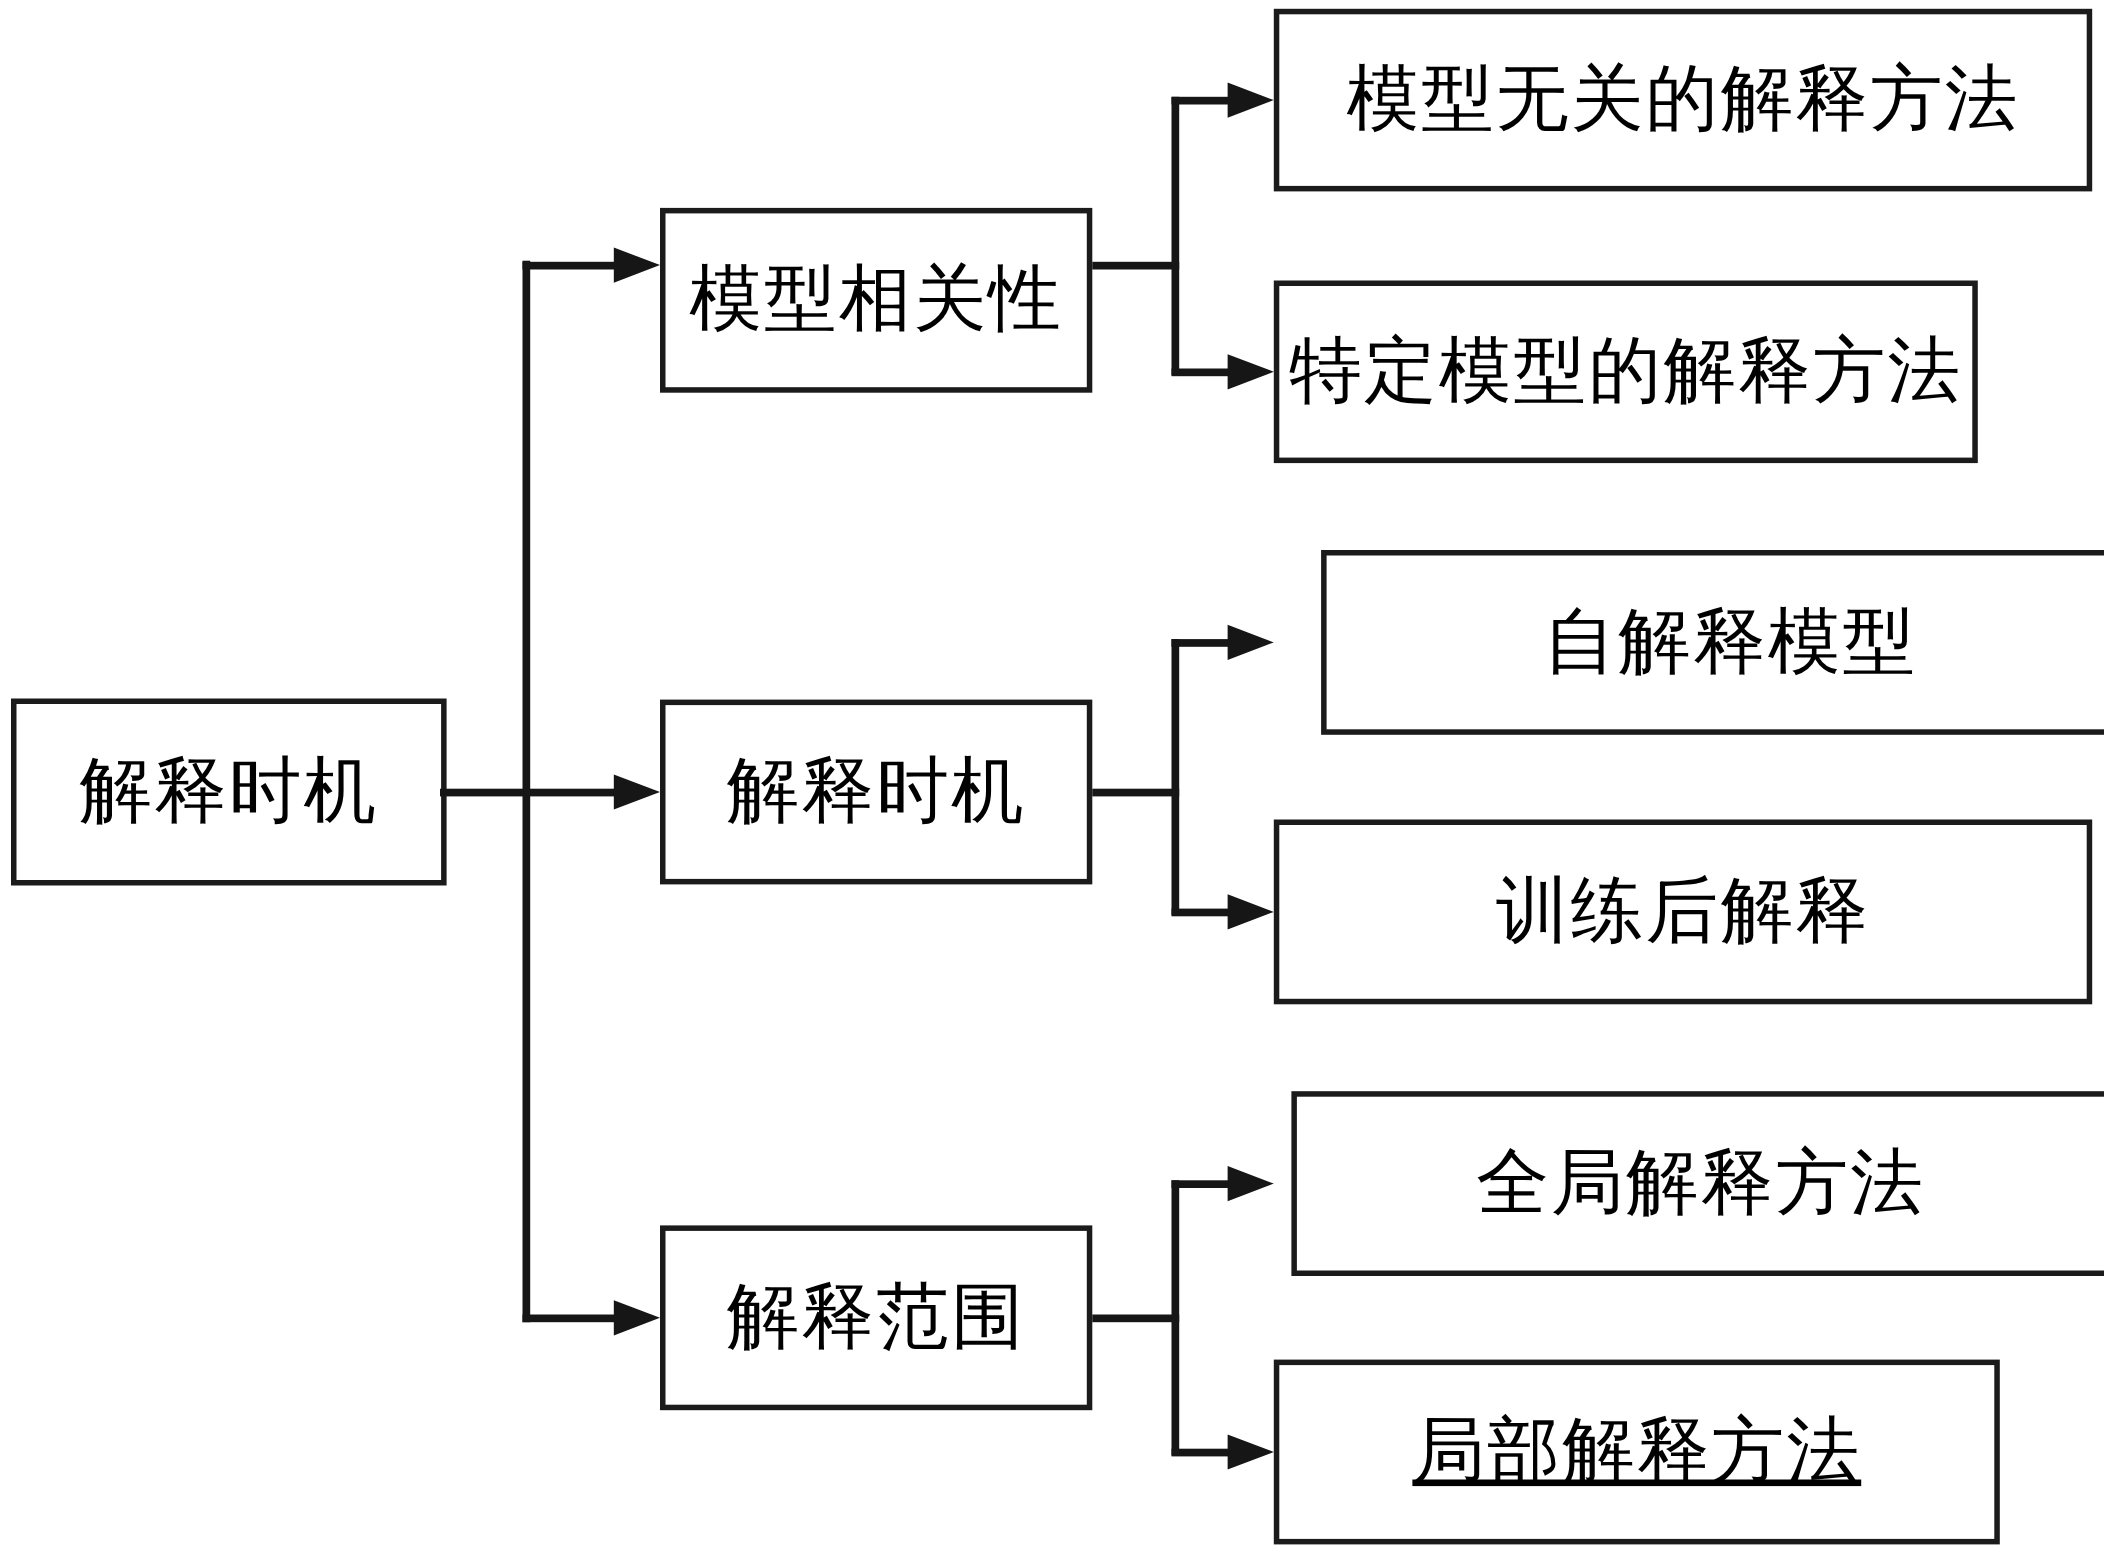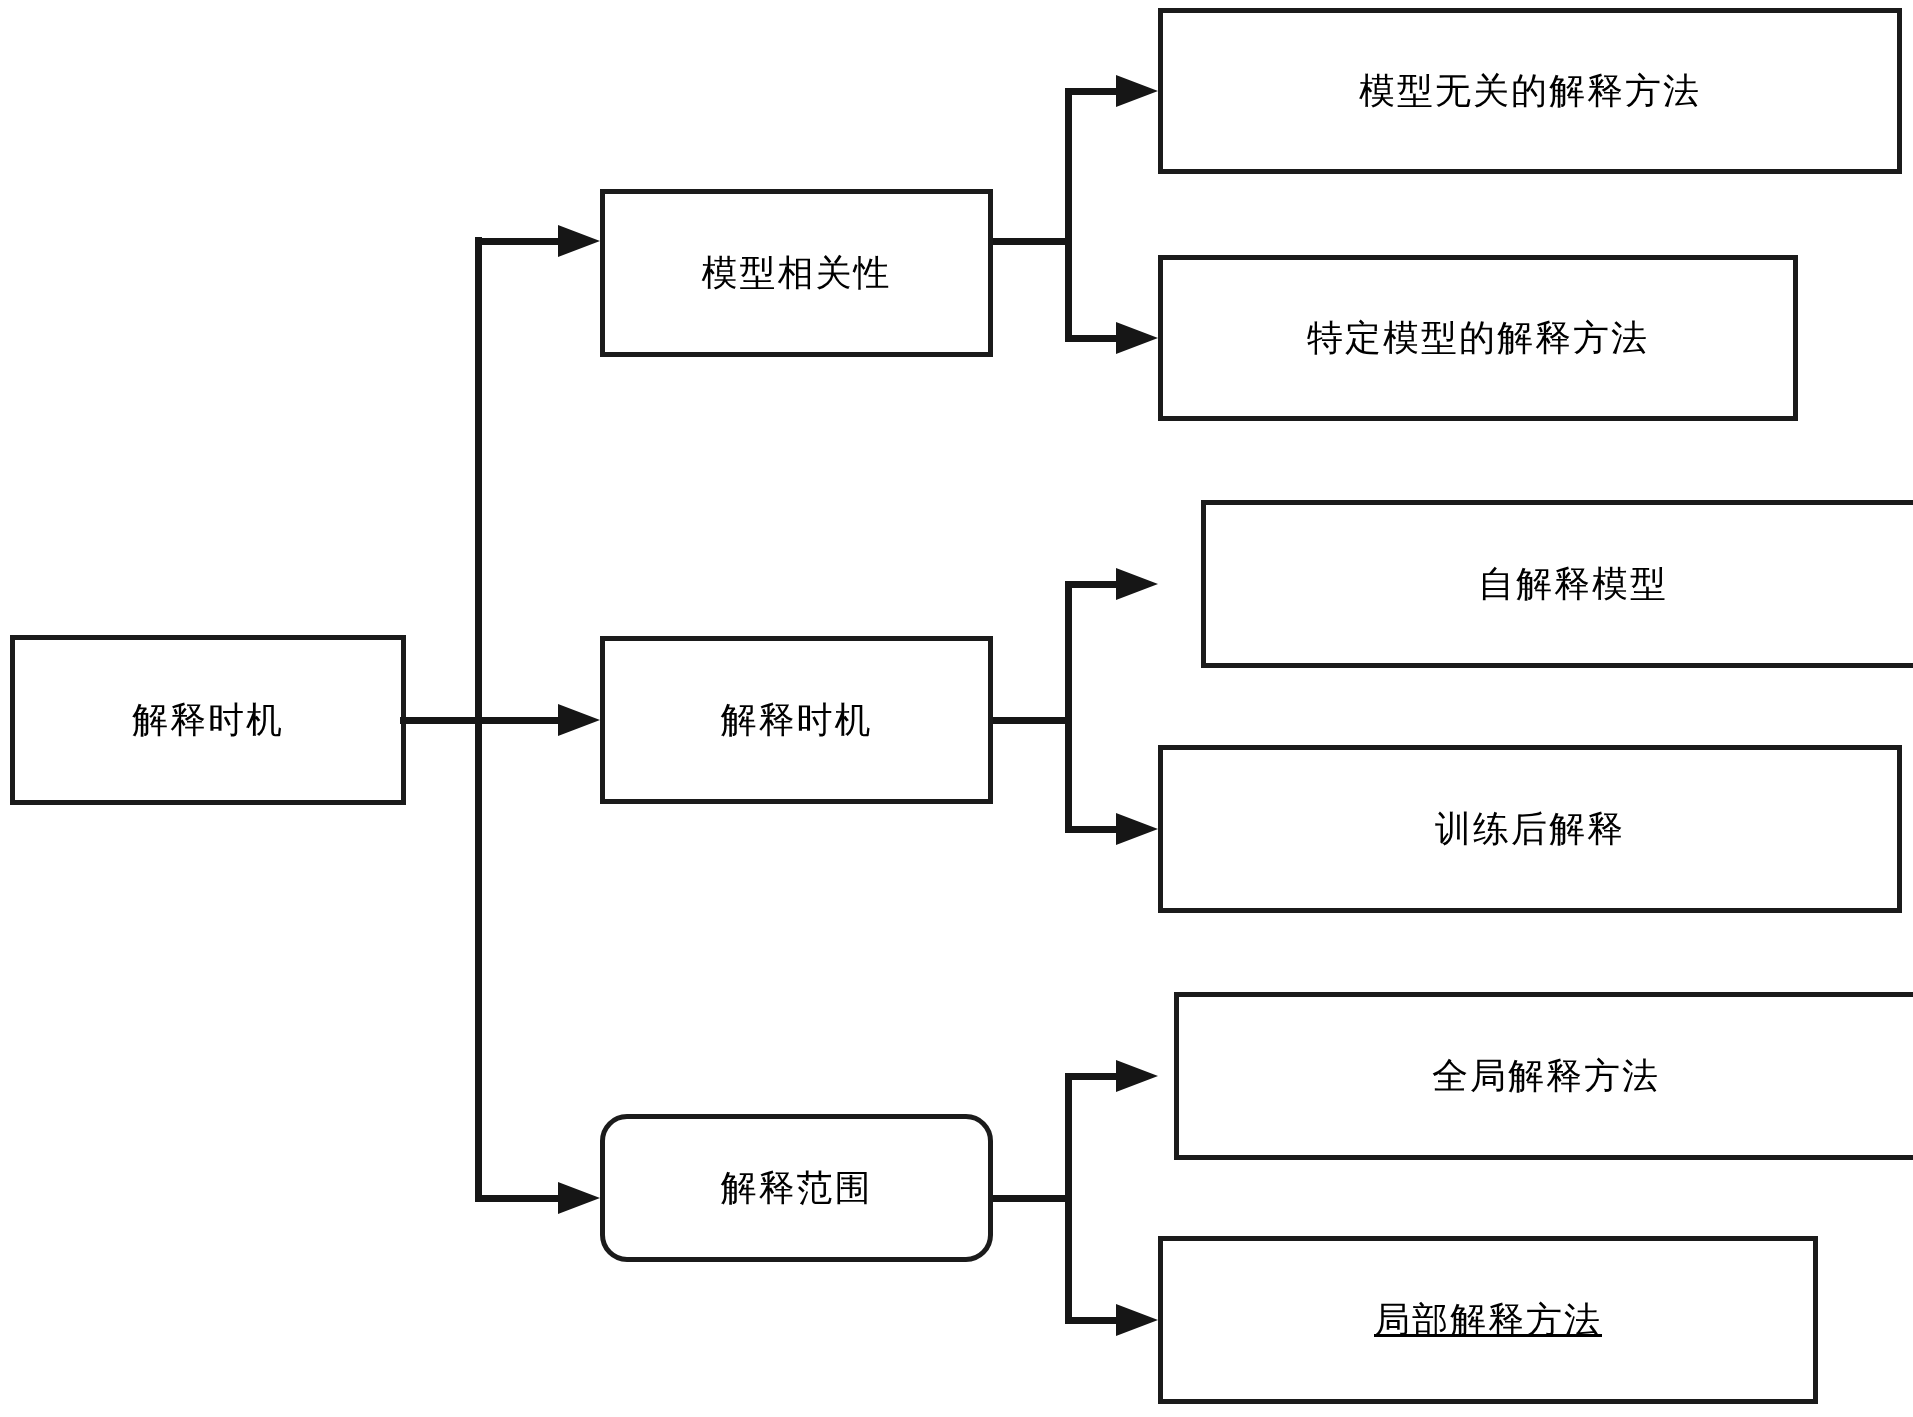--- a/index.html
+++ b/index.html
@@ -20,31 +20,31 @@
     color: var(--text);
   }
   .node {
     position: absolute;
     border: 5px solid var(--border);
     background: var(--bg);
     display: flex;
     align-items: center;
     justify-content: center;
     text-align: center;
-    font-size: 36px;
+    font-size: 66px;
     letter-spacing: 2px;
     line-height: 1;
     white-space: nowrap;
   }
   
   .n-root { left: 10px;  top: 635px;  width: 396px; height: 170px; }
   
   .n-m0   { left: 600px; top: 157px;  width: 393px; height: 168px; margin-top: 32px; }
   .n-m1   { left: 600px; top: 636px;  width: 393px; height: 168px; }
-  .n-m2   { left: 600px; top: 1114px; width: 393px; height: 148px; border-radius: 27px; }
+  .n-m2   { left: 600px; top: 1114px; width: 393px; height: 168px; }
   
   .n-l0   { left: 1158px; top: 8px;    width: 744px; height: 166px; }
   .n-l1   { left: 1158px; top: 255px;  width: 640px; height: 166px; }
   .n-l2   { left: 1158px; top: 500px;  width: 744px; height: 168px; margin-left: 43px; }
   .n-l3   { left: 1158px; top: 745px;  width: 744px; height: 168px; }
   .n-l4   { left: 1158px; top: 992px;  width: 744px; height: 168px; margin-left: 16px; }
   .n-l5   { left: 1158px; top: 1236px; width: 660px; height: 168px; text-decoration: underline; }
 
   .hline, .vline { position: absolute; background: var(--line); }
   .hline { height: 7px; }

